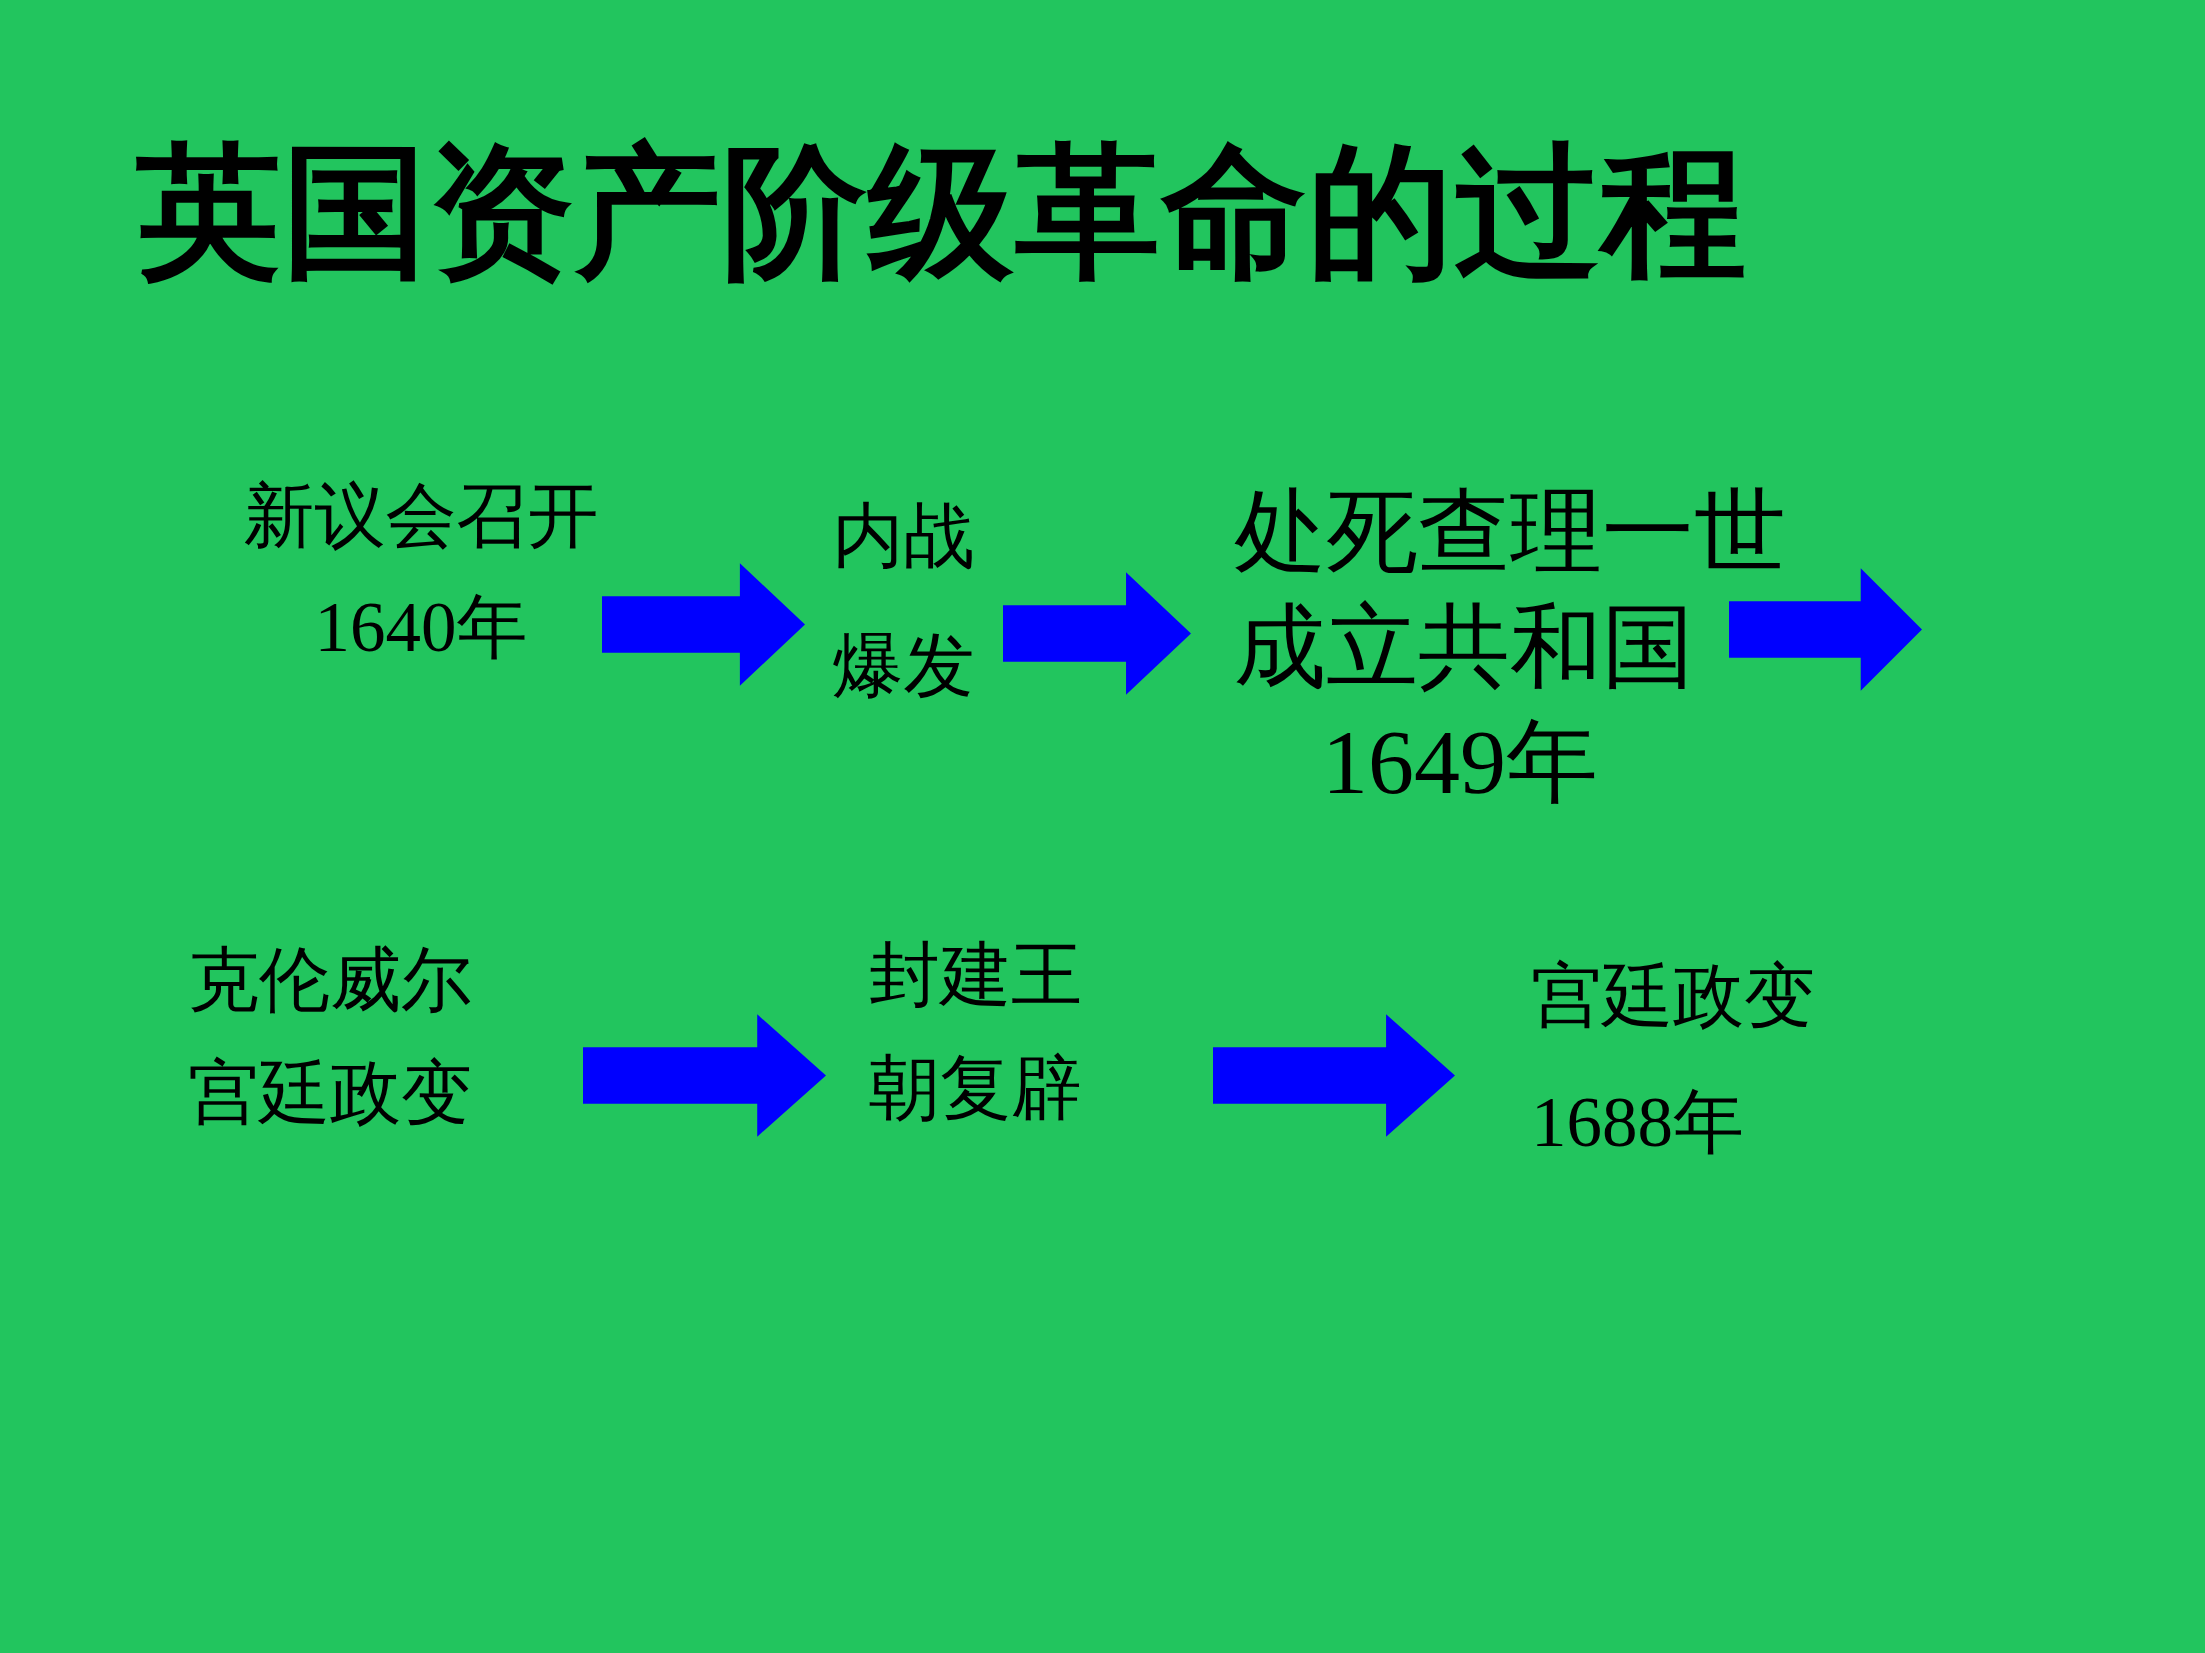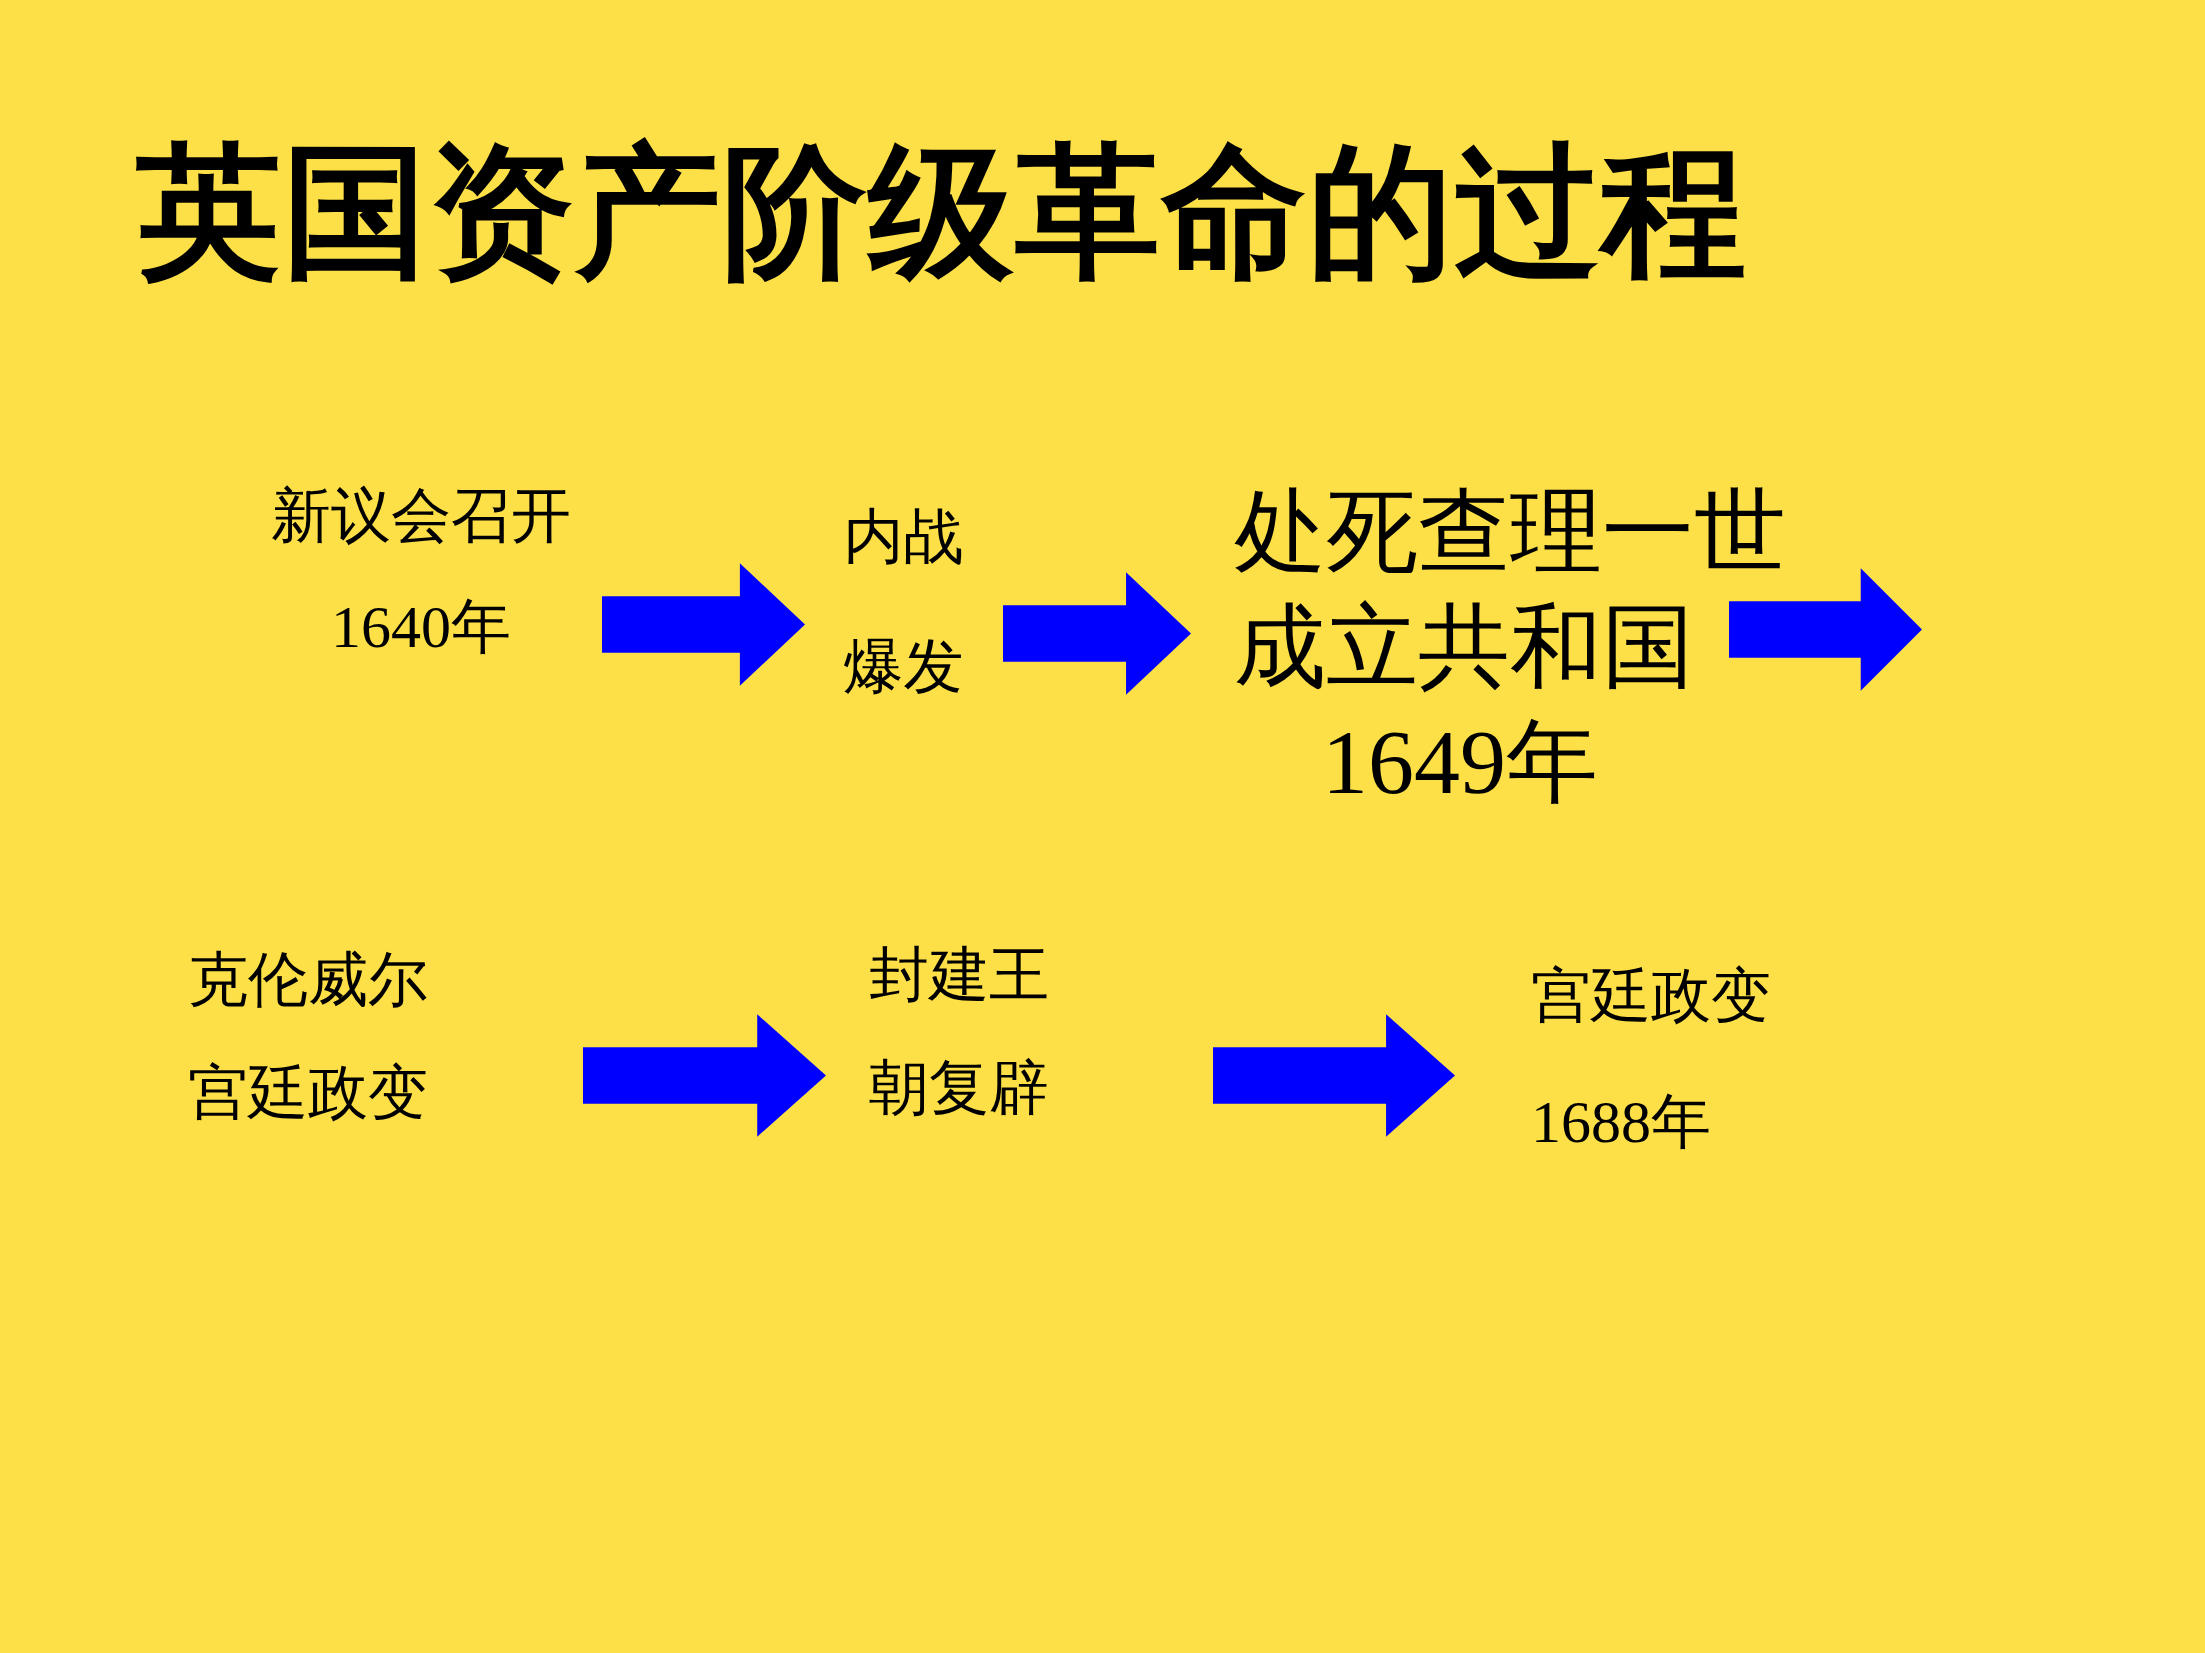--- a/index.html
+++ b/index.html
@@ -25,35 +25,35 @@
     margin: 0;
     font-size: 145px;
     line-height: 176px;
     font-weight: 700;
     letter-spacing: 1.5px;
     white-space: nowrap;
     font-family: "Liberation Serif", "DejaVu Serif", serif;
   }
   .step {
     position: absolute;
-    font-size: 60px;
+    font-size: 71px;
     white-space: nowrap;
   }
   .step .line { display: block; }
   .center { text-align: center; }
   .left   { text-align: left; }
   .arrow  { position: absolute; display: block; }
   .arrow polygon { fill: #0000FF; }
   .indent-year { padding-left: 88px; }
   .fs120 { font-size: 92px; }
 </style>
 </head>
 <body>
 
-<div class="slide" style="background: #fde047; color: rgb(0, 0, 0);">
+<div class="slide" style="background: #22c55e; color: rgb(0, 0, 0);">
 
   <h1 class="title">英国资产阶级革命的过程</h1>
 
   <div class="step center" style="left:176px; top:461px; width:490px; line-height:111px;">
     <span class="line">新议会召开</span>
     <span class="line">1640年</span>
   </div>
 
   <svg class="arrow" style="left:602px; top:563px;" width="203" height="123" viewBox="0 0 265 160">
     <polygon points="0,43 180,43 180,0 265,80 180,160 180,117 0,117" fill="#0000FF"></polygon>

